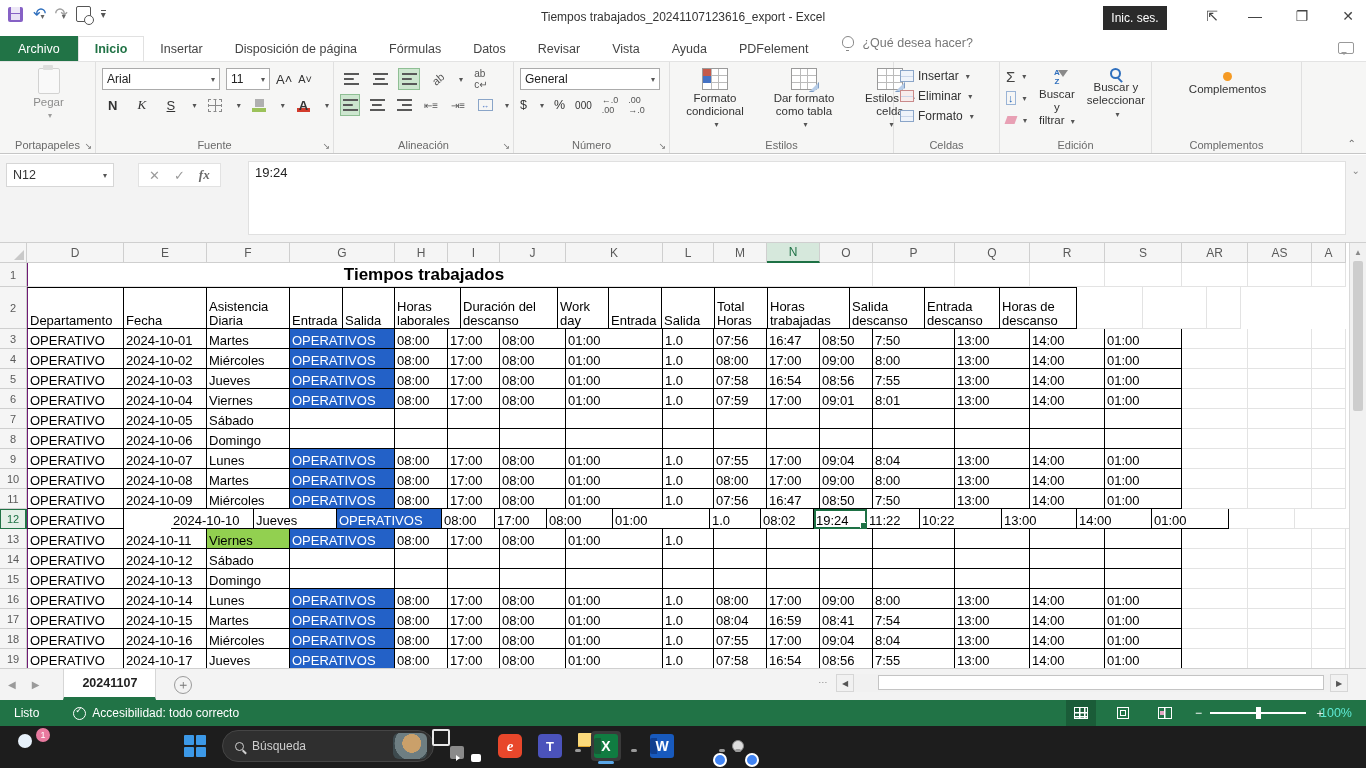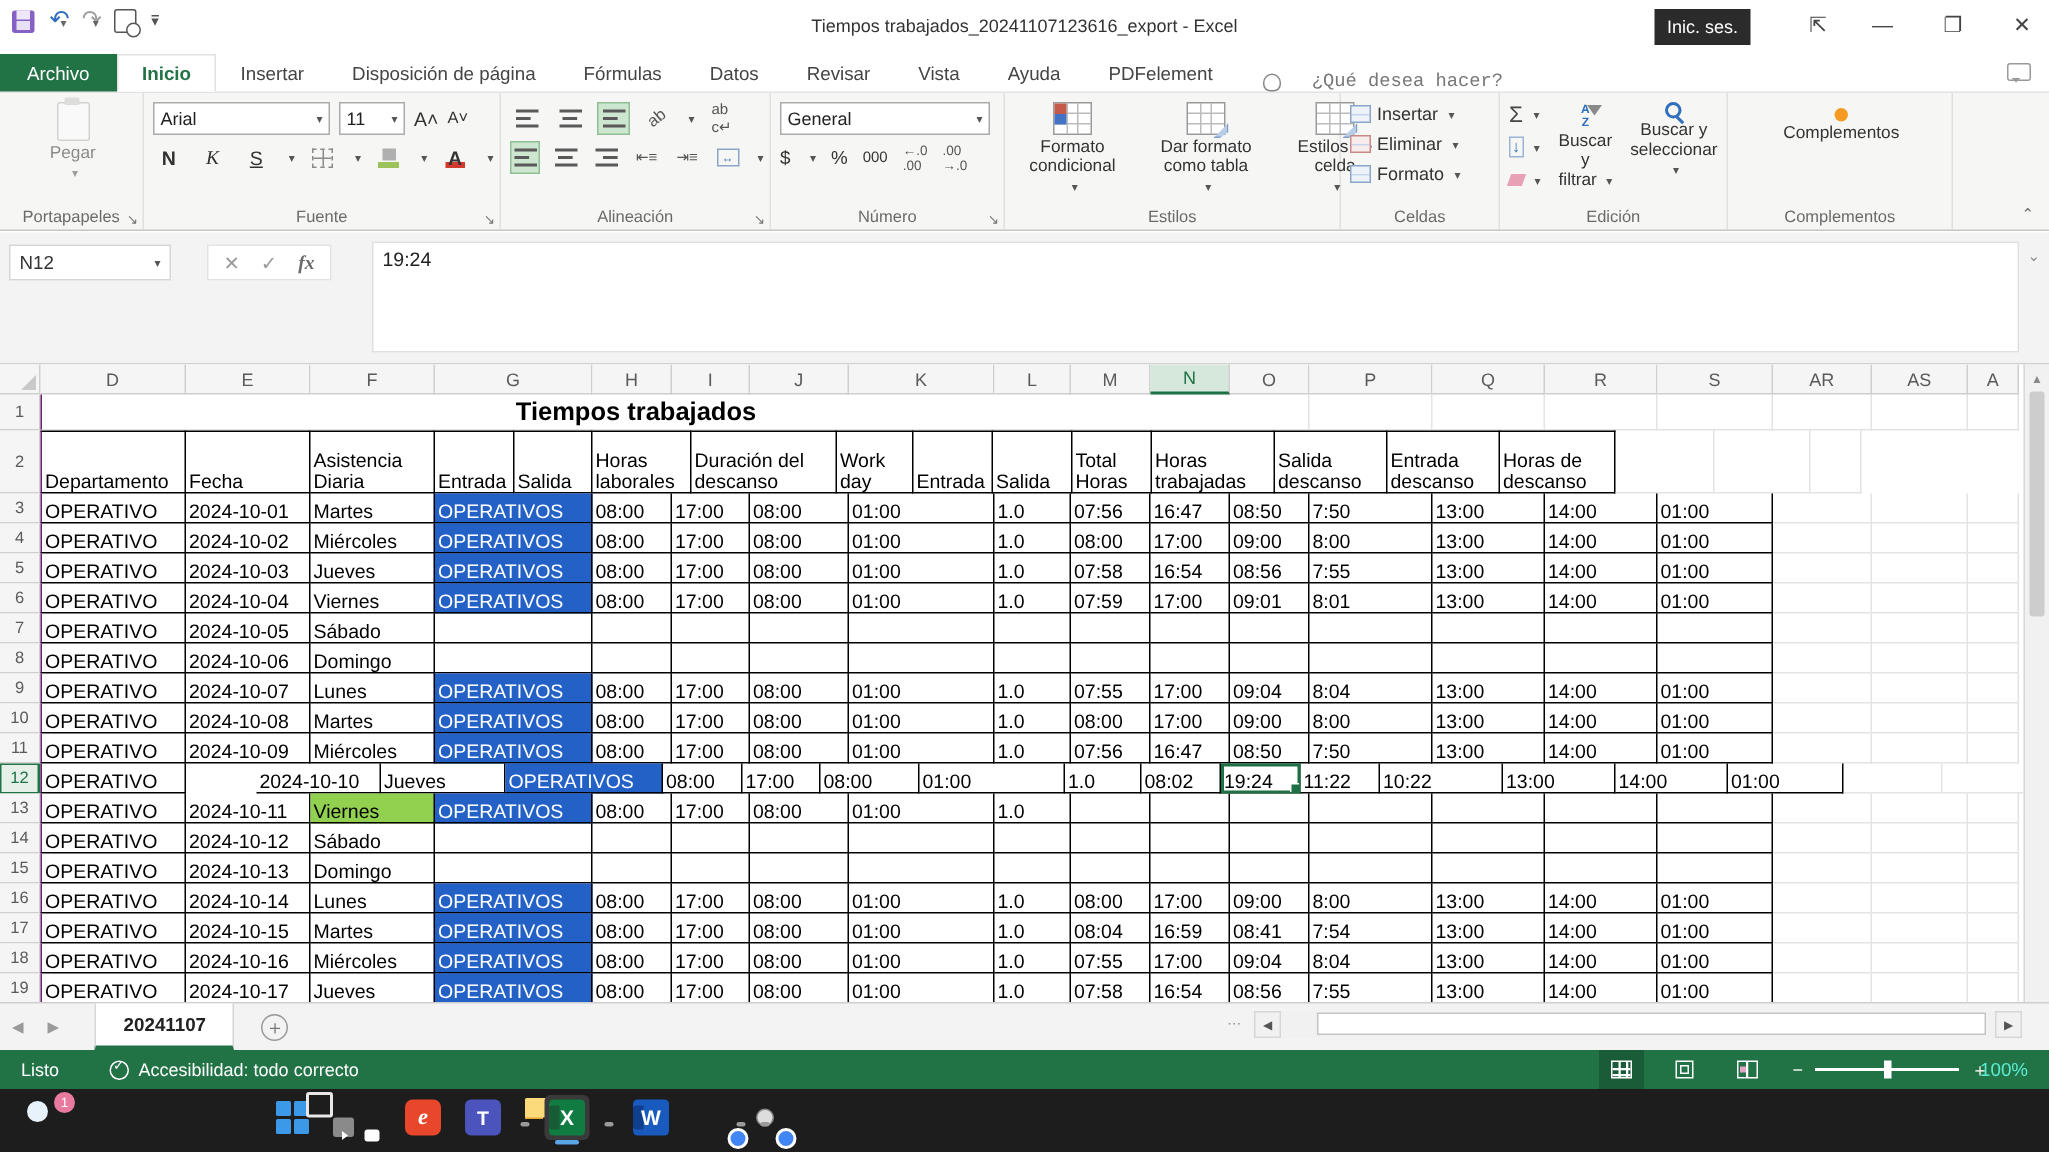--- a/index.html
+++ b/index.html
@@ -20,21 +20,21 @@
   .qat-more{color:#555;font-size:10px;border-top:1.5px solid #555;padding-top:0px;line-height:8px;}
   #win-title{position:absolute;top:10px;left:0;width:1366px;text-align:center;font-size:12px;color:#333;}
   #signin{position:absolute;top:6px;left:1103px;width:64px;height:24px;background:#2b2b2b;color:#fff;font-size:12px;display:flex;align-items:center;justify-content:center;}
   .wbtn{position:absolute;top:8px;font-size:14px;color:#444;width:30px;text-align:center;}
 
   
   #tabrow{position:absolute;top:36px;left:0;width:1366px;height:26px;background:#fff;border-bottom:1px solid #e3e3e3;display:flex;align-items:stretch;}
   .rtab{padding:0 16px;display:flex;align-items:center;font-size:12.5px;color:#444;}
   .rtab.archivo{background:#217346;color:#fff;padding:0 18px;}
   .rtab.active{background:#fff;color:#217346;border:1px solid #e1e1e1;border-bottom:none;font-weight:bold;}
-  #tellme{display:flex;align-items:flex-end;gap:20px;color:#777;margin-left:18px;font-size:12.5px;font-family:Liberation Mono, monospace;}
+  #tellme{display:flex;align-items:flex-start;gap:8px;color:#777;margin-left:18px;font-size:12.5px;}
   .bulb{width:12px;height:12px;border:1.5px solid #888;border-radius:50% 50% 40% 40%;position:relative;}
   .bulb:after{content:"";position:absolute;left:3px;bottom:-4px;width:3px;height:3px;border-bottom:1.5px solid #888;}
   .comment-ic{position:absolute;right:12px;top:42px;width:16px;height:12px;border:1.5px solid #999;border-radius:2px;}
   .comment-ic:after{content:"";position:absolute;left:2px;bottom:-5px;border:3px solid transparent;border-top-color:#999;}
 
   
   #ribbon{position:absolute;top:62px;left:0;width:1366px;height:92px;background:#f6f6f5;border-bottom:1px solid #c6c6c6;display:flex;}
   .rgroup{position:relative;height:100%;border-right:1px solid #e0e0e0;padding:4px 4px 16px 6px;}
   .glabel{position:absolute;bottom:2px;left:0;width:100%;text-align:center;font-size:11px;color:#6a6a6a;}
   .glauncher{position:absolute;bottom:2px;right:3px;font-size:9px;color:#777;}
@@ -891,20 +891,25 @@
   </div>
   <div id="center-icons">
     <div class="tb-wrap">
         <span class="startlogo">
           <i></i>
           <i></i>
           <i></i>
           <i></i>
         </span>
       </div>
+    <div id="searchpill">
+      <span class="s-magni"></span>
+      <span>Búsqueda</span>
+      <span class="dogimg"></span>
+    </div>
     <div class="tb-wrap"><span class="taskview"></span></div>
     <div class="tb-wrap"><span class="chatic"></span></div>
     <div class="tb-wrap"><span class="copilot"></span></div>
     <div class="tb-wrap">
         <span class="pdfel">e</span>
       </div>
     <div class="tb-wrap">
         <span class="teamsic">T</span>
       </div>
     <div class="tb-wrap run"><span class="folder"></span></div>

